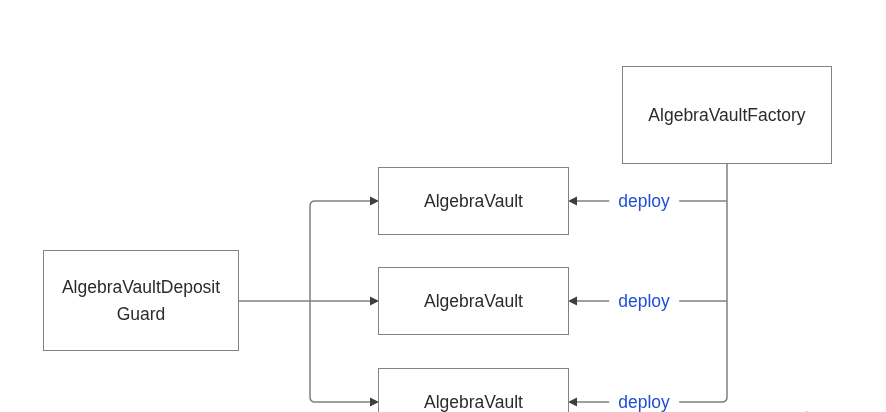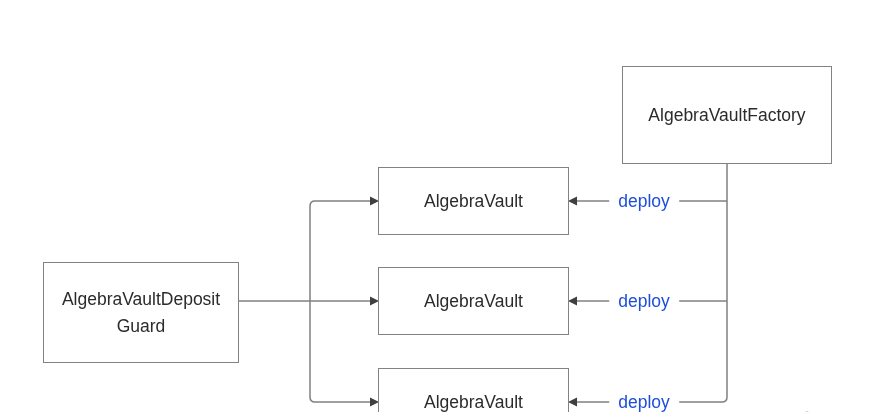--- a/index.html
+++ b/index.html
@@ -44,21 +44,21 @@
     justify-content: center;
     text-align: center;
     color: #2b2b2b;
     font-size: 17.5px;
     line-height: 27px;
   }
   .node-factory { left: 622px; top: 30px;  width: 210px; height: 98px; }
   .node-vault-1 { left: 378px; top: 131px; width: 191px; height: 68px; }
   .node-vault-2 { left: 378px; top: 231px; width: 191px; height: 68px; }
   .node-vault-3 { left: 378px; top: 332px; width: 191px; height: 68px; }
-  .node-guard   { left: 43px;  top: 226px; width: 196px; height: 101px; }
+  .node-guard   { left: 43px;  top: 214px; width: 196px; height: 101px; }
   .edge-label {
     position: absolute;
     transform: translate(-50%, -50%);
     background: #ffffff;
     padding: 0 9px;
     color: #1d4ed8;
     font-size: 17.5px;
     line-height: 24px;
     white-space: nowrap;
   }

